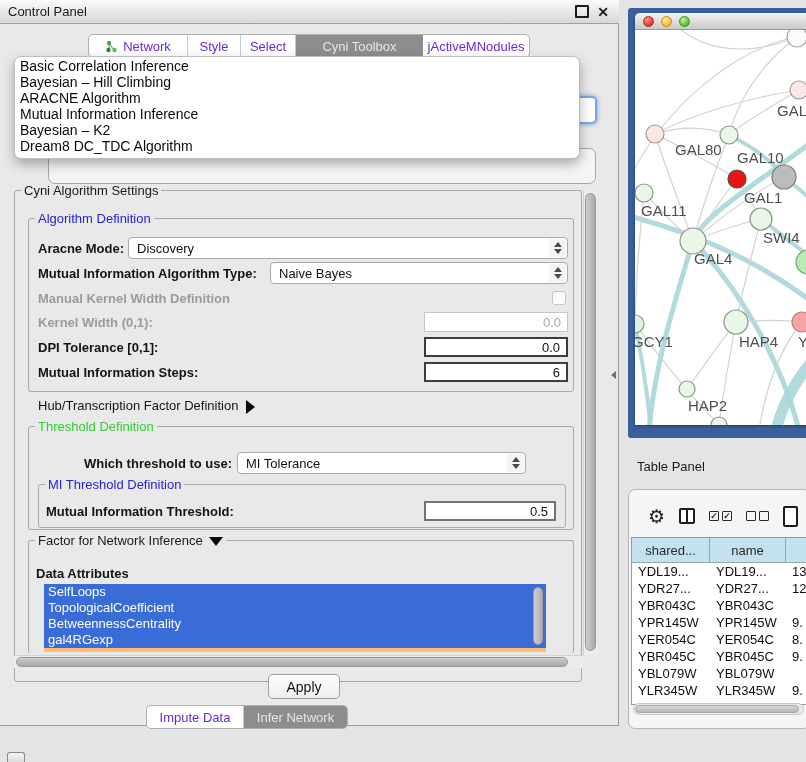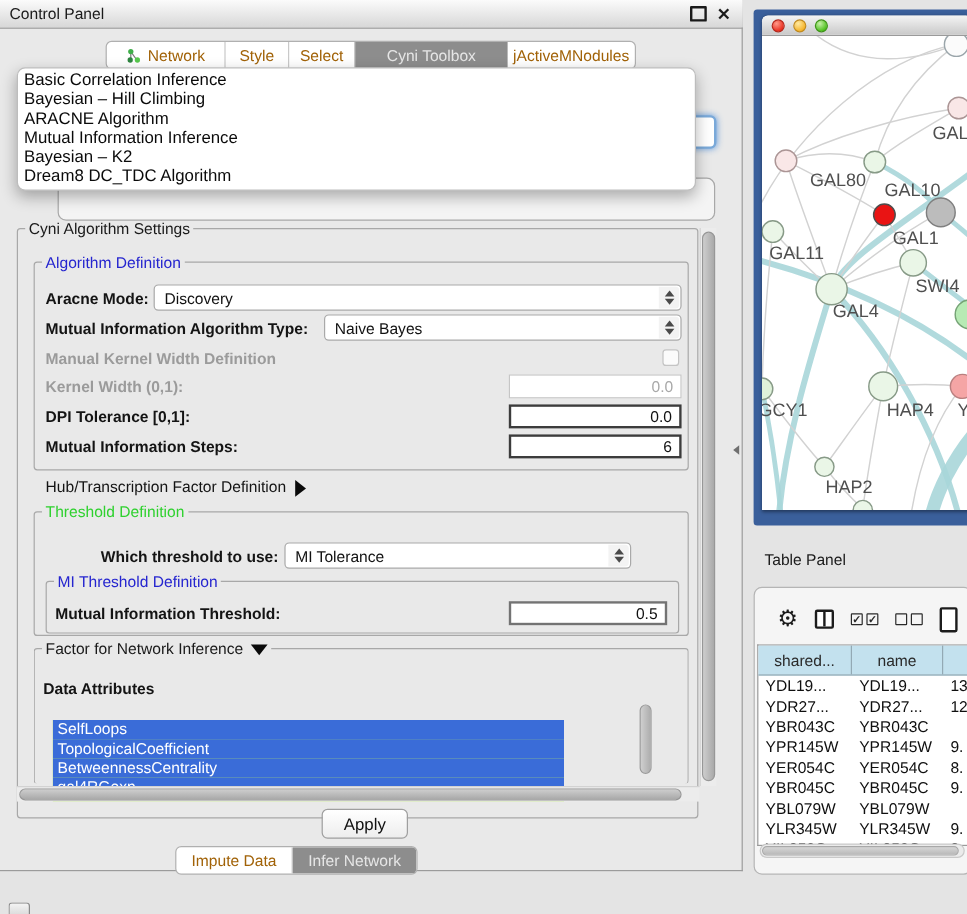--- a/index.html
+++ b/index.html
@@ -14,21 +14,21 @@
                background:linear-gradient(#fbfbfb,#d7d7d7);border-bottom:1px solid #9f9f9f;
                display:flex;align-items:center;font-size:13px;color:#1a1a1a;padding-left:8px;}
   .win-icons{position:absolute;right:10px;top:0;height:23px;display:flex;align-items:center;gap:8px;}
   .float-ic{width:10px;height:9px;border:2px solid #1a1a1a;border-radius:1px;}
   .close-ic{font-size:14px;font-weight:bold;color:#1a1a1a;line-height:1;}
 
   
   .tabbar{display:flex;height:24px;background:#fff;border:1px solid #b0b0b0;
           border-radius:5px;overflow:hidden;box-sizing:border-box;}
   .tab{display:flex;align-items:center;justify-content:center;font-size:13px;
-       color:#a16207;box-sizing:border-box;border-right:1px solid #c9c9c9;gap:5px;}
+       color:#6d28d9;box-sizing:border-box;border-right:1px solid #c9c9c9;gap:5px;}
   .tab:last-child{border-right:none;}
   .tab.selected{background:#8d8d8d;color:#e6e6e6;border-right:none;}
   .top-tabs{left:88px;top:34px;}
   .bottom-tabs{left:146px;top:705px;}
 
   
   .overlay{left:14px;top:56px;width:566px;background:#fff;border:1px solid #bdbdbd;
            border-radius:7px;box-shadow:0 5px 12px rgba(0,0,0,.30);z-index:20;
            padding:1px 0 4px 0;box-sizing:border-box;}
   .ov-placeholder{text-align:center;color:#b5b5b5;font-size:14px;height:17px;line-height:17px;}
@@ -68,21 +68,21 @@
   .field.mid{border:2px solid #737373;}
 
   .checkbox{position:absolute;width:14px;height:14px;border:1px solid #c4c4c4;border-radius:3px;
             background:#fbfbfb;box-sizing:border-box;}
 
   .tri-right{display:inline-block;width:0;height:0;border-top:7px solid transparent;
              border-bottom:7px solid transparent;border-left:9px solid #0a0a0a;vertical-align:middle;margin-left:8px;}
   .tri-down{display:inline-block;width:0;height:0;border-left:7px solid transparent;
             border-right:7px solid transparent;border-top:9px solid #0a0a0a;vertical-align:middle;margin-left:6px;}
 
-  .attr-list{position:absolute;left:44px;top:600px;width:426px;height:68px;background:#bef264;overflow:hidden;}
+  .attr-list{position:absolute;left:44px;top:584px;width:502px;height:68px;background:#fdba74;overflow:hidden;}
   .attr-item{height:16px;line-height:16px;font-size:13px;color:#fff;padding-left:4px;}
   .list-vsb{position:absolute;left:532px;top:586px;width:12px;height:64px;}
   .list-vsb .thumb{width:10px;height:58px;margin:1px;border-radius:5px;
                    background:linear-gradient(90deg,#cfcfcf,#aeaeae);border:1px solid #9a9a9a;box-sizing:border-box;}
 
   
   .vsb{left:583px;top:190px;width:14px;height:465px;background:#ececec;border-left:1px solid #d2d2d2;box-sizing:border-box;}
   .vsb .thumb{position:absolute;left:1px;top:3px;width:11px;height:458px;border-radius:6px;
               background:linear-gradient(90deg,#cdcdcd,#a9a9a9);border:1px solid #979797;box-sizing:border-box;}
   .hsb{left:14px;top:655px;width:569px;height:13px;background:#ececec;border-top:1px solid #d2d2d2;box-sizing:border-box;}

